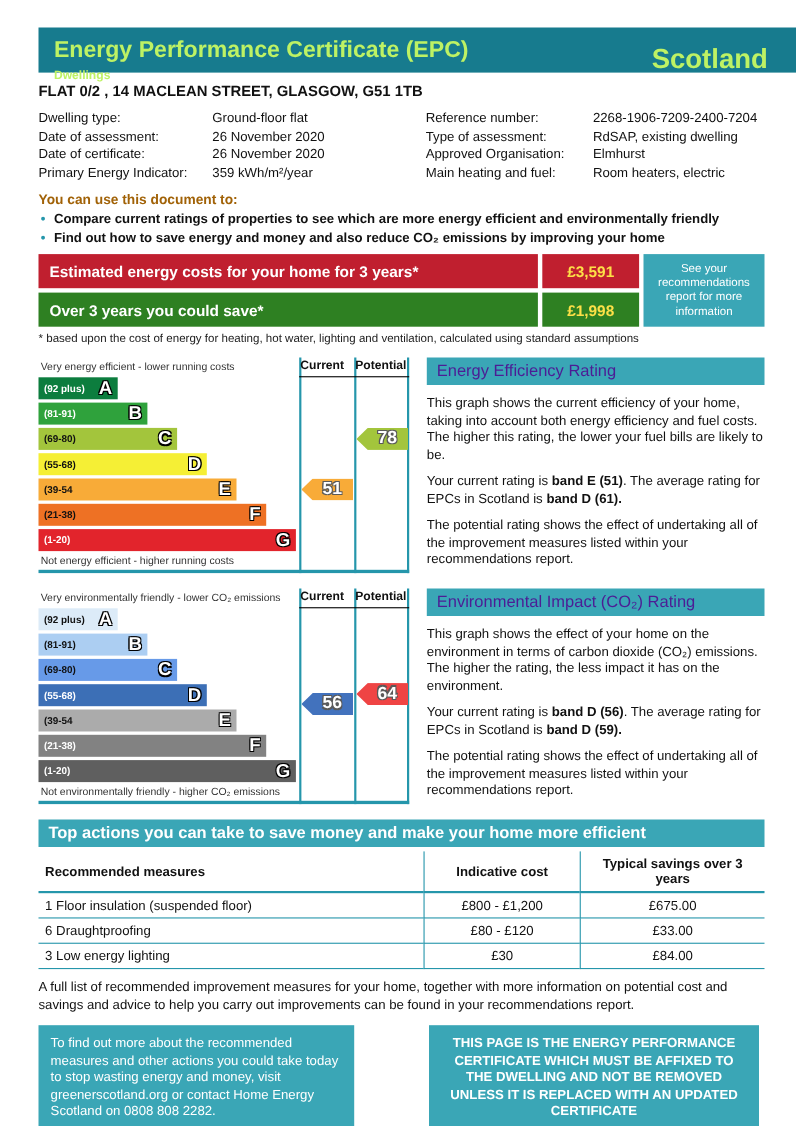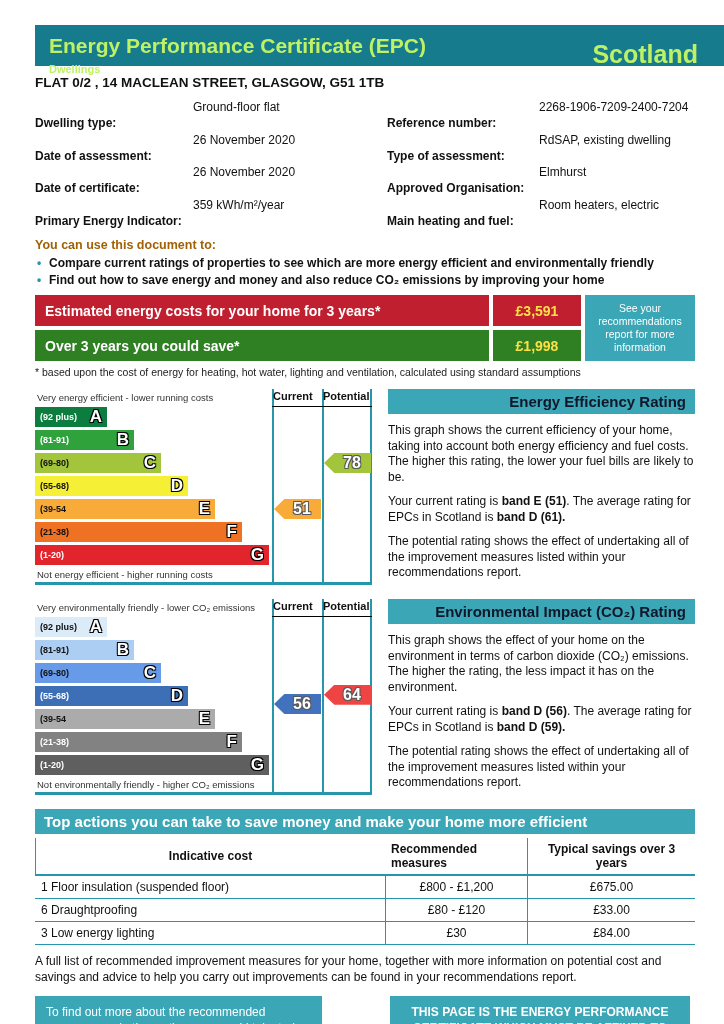--- a/index.html
+++ b/index.html
@@ -17,21 +17,21 @@
   .hdr-sub { font-size:11px; font-weight:bold; margin-top:5px; }
   .hdr-region { font-size:25px; font-weight:bold; margin-top:6px; }
 
   .address { font-size:13.5px; font-weight:bold; margin-top:9px; }
 
   
   .details { display:flex; margin-top:9px; font-size:12px; line-height:16.5px; }
   .dcol-l { width:352px; }
   .dcol-r { width:308px; }
   .drow { display:flex; }
-  .dlabel { font-weight:bold; width:158px; flex:none;margin-top:16px; }
+  .dlabel { font-weight:normal; width:158px; flex:none; }
   .dcol-r .dlabel { width:152px; }
 
   
   .usage-h { color:#a16207; font-weight:bold; font-size:12.5px; margin-top:9px; }
   .usage-ul { list-style:none; margin-top:4px; }
   .usage-ul li { font-size:12px; font-weight:bold; padding-left:14px; position:relative; line-height:15px; margin-top:2px;}
   .usage-ul li::before { content:"•"; color:#2596ab; position:absolute; left:2px; }
 
   
   .costs { display:flex; margin-top:7px; gap:4px; }
@@ -59,21 +59,21 @@
                  text-shadow:-1px -1px 0 #000,1px -1px 0 #000,-1px 1px 0 #000,1px 1px 0 #000; }
   .colline { position:absolute; top:0; bottom:-3px; border-left:2px solid #2596ab; }
   .col-head { position:absolute; top:1px; width:28px; text-align:center; font-size:11px; font-weight:bold; }
   .head-line { position:absolute; left:237px; right:0; top:17px; border-top:1.5px solid #000; }
   .arrow { position:absolute; width:47px; height:20px; display:flex; align-items:center; justify-content:center;
            padding-left:9px; clip-path:polygon(0% 50%, 22% 0%, 100% 0%, 100% 100%, 22% 100%); }
   .arrow span { font-size:16px; font-weight:bold; color:#fff;
                 text-shadow:-1px -1px 0 #5a5a5a,1px -1px 0 #5a5a5a,-1px 1px 0 #5a5a5a,1px 1px 0 #5a5a5a; }
 
   .rating-info { flex:1; }
-  .sec-title { background:#3aa6b6; color:#0f172a; font-weight:bold; font-size:15px; padding:4px 9px;text-align:right; }
+  .sec-title { background:#3aa6b6; color:#4c1d95; font-weight:normal; font-size:15px; padding:4px 9px; }
   .rating-info p { font-size:12px; line-height:15.5px; margin-top:9px; }
 
   
   .actions-title { background:#3aa6b6; color:#fff; font-weight:bold; font-size:15px; padding:4px 9px; margin-top:14px; }
   .atable { display:grid; grid-template-columns:350px 142px 168px; margin-top:4px; }
   .acell { font-size:12px; padding:4px 6px; display:flex; align-items:center; border-bottom:1.5px solid #2596ab; }
   .acell.c2, .acell.c3 { border-left:1.5px solid #2596ab; justify-content:center; text-align:center; }
   .acell.head { font-weight:bold; border-bottom:2px solid #2596ab; min-height:34px; }
   .atable-note { font-size:12px; line-height:15.5px; margin-top:9px; }
 
@@ -291,22 +291,22 @@
     <div class="rating-info">
       <div class="sec-title">Environmental Impact (CO₂) Rating</div>
       <p>This graph shows the effect of your home on the environment in terms of carbon dioxide (CO₂) emissions. The higher the rating, the less impact it has on the environment.</p>
       <p><span>Your current rating is </span><b>band D (56)</b><span>. The average rating for EPCs in Scotland is </span><b>band D (59).</b></p>
       <p>The potential rating shows the effect of undertaking all of the improvement measures listed within your recommendations report.</p>
     </div>
   </div>
 
   <div class="actions-title">Top actions you can take to save money and make your home more efficient</div>
   <div class="atable">
+    <div class="acell head c1">Recommended measures</div>
     <div class="acell head c2">Indicative cost</div>
-    <div class="acell head c1">Recommended measures</div>
     <div class="acell head c3">Typical savings over 3 years</div>
 
     <div class="acell c1">1 Floor insulation (suspended floor)</div>
     <div class="acell c2">£800 - £1,200</div>
     <div class="acell c3">£675.00</div>
 
     <div class="acell c1">6 Draughtproofing</div>
     <div class="acell c2">£80 - £120</div>
     <div class="acell c3">£33.00</div>
 

